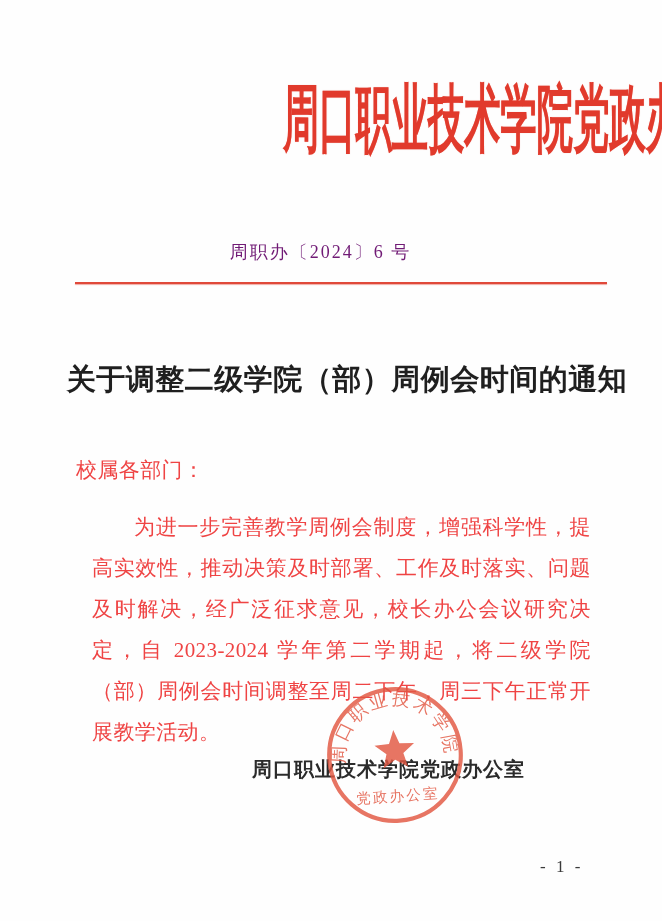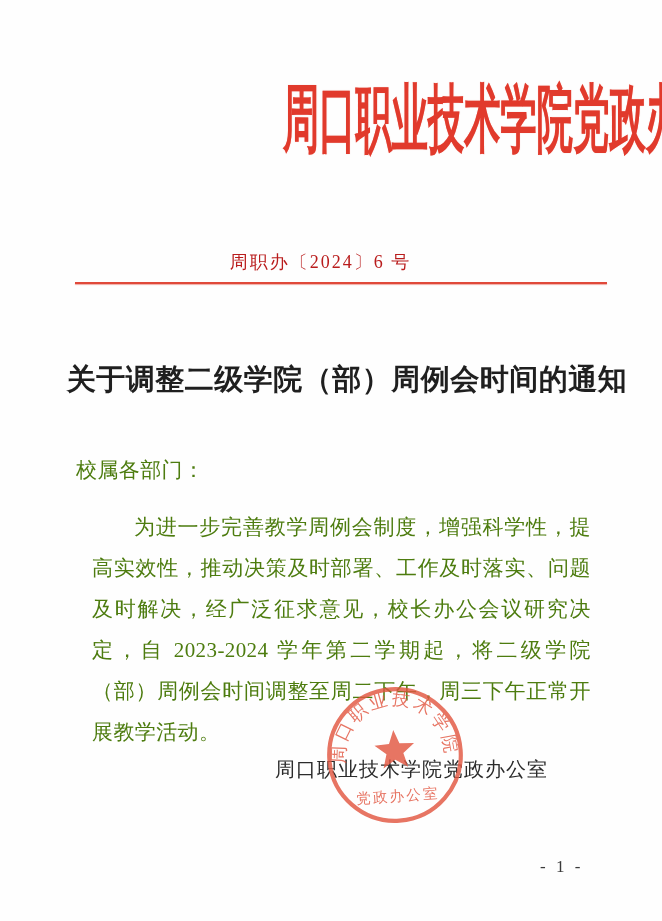--- a/index.html
+++ b/index.html
@@ -23,24 +23,24 @@
     font-weight:bold;
     font-size:74px;
     line-height:86px;
     color:#e13a2c;
     transform:scaleX(0.49);
     transform-origin:center center;
     letter-spacing:0px;
     text-shadow:0 0 1px rgba(225,58,44,.55);
   }
   .doc-number{
-    position:absolute;top:250px;left:0;width:641px;
+    position:absolute;top:240px;left:0;width:641px;
     text-align:center;
     font-size:18px;line-height:24px;
-    color:#b91c1c;
+    color:#701a75;
     letter-spacing:2px;
   }
   .red-rule{
     position:absolute;top:282px;left:75px;width:532px;height:2px;
     background:#e0493a;
     box-shadow:0 1px 1px rgba(224,73,58,.45);
   }
   
   .doc-title{
     position:absolute;top:358px;left:16px;width:662px;
@@ -48,38 +48,39 @@
     font-family:"Liberation Sans","DejaVu Sans",sans-serif;
     font-weight:bold;
     font-size:29px;line-height:42px;
     color:#1f1f1f;
     letter-spacing:0.5px;
   }
   
   .body-block{
     position:absolute;top:450px;left:76px;width:531px;
     font-size:21px;line-height:41px;
-    color:#4d7c0f;
+    color:#ef4444;
     letter-spacing:0.4px;
   }
   .salutation{margin:0 0 0 0;}
   .paragraph{
     margin:16px;
     text-indent:2em;
     text-align:justify;
     text-justify:inter-character;
   }
   .closing{margin:0;text-indent:2em;}
   
   .signature-block{
     position:absolute;top:748px;left:252px;width:296px;
-    text-align:right;
+    text-align:left;
     font-size:20px;line-height:42px;
     color:#2b2b2b;
     letter-spacing:1px;
+    font-weight:bold;
   }
   
   .seal{
     position:absolute;top:684px;left:324px;width:142px;height:142px;
     opacity:.82;
     transform:rotate(-4deg);
     pointer-events:none;
   }
   
   .page-number{

